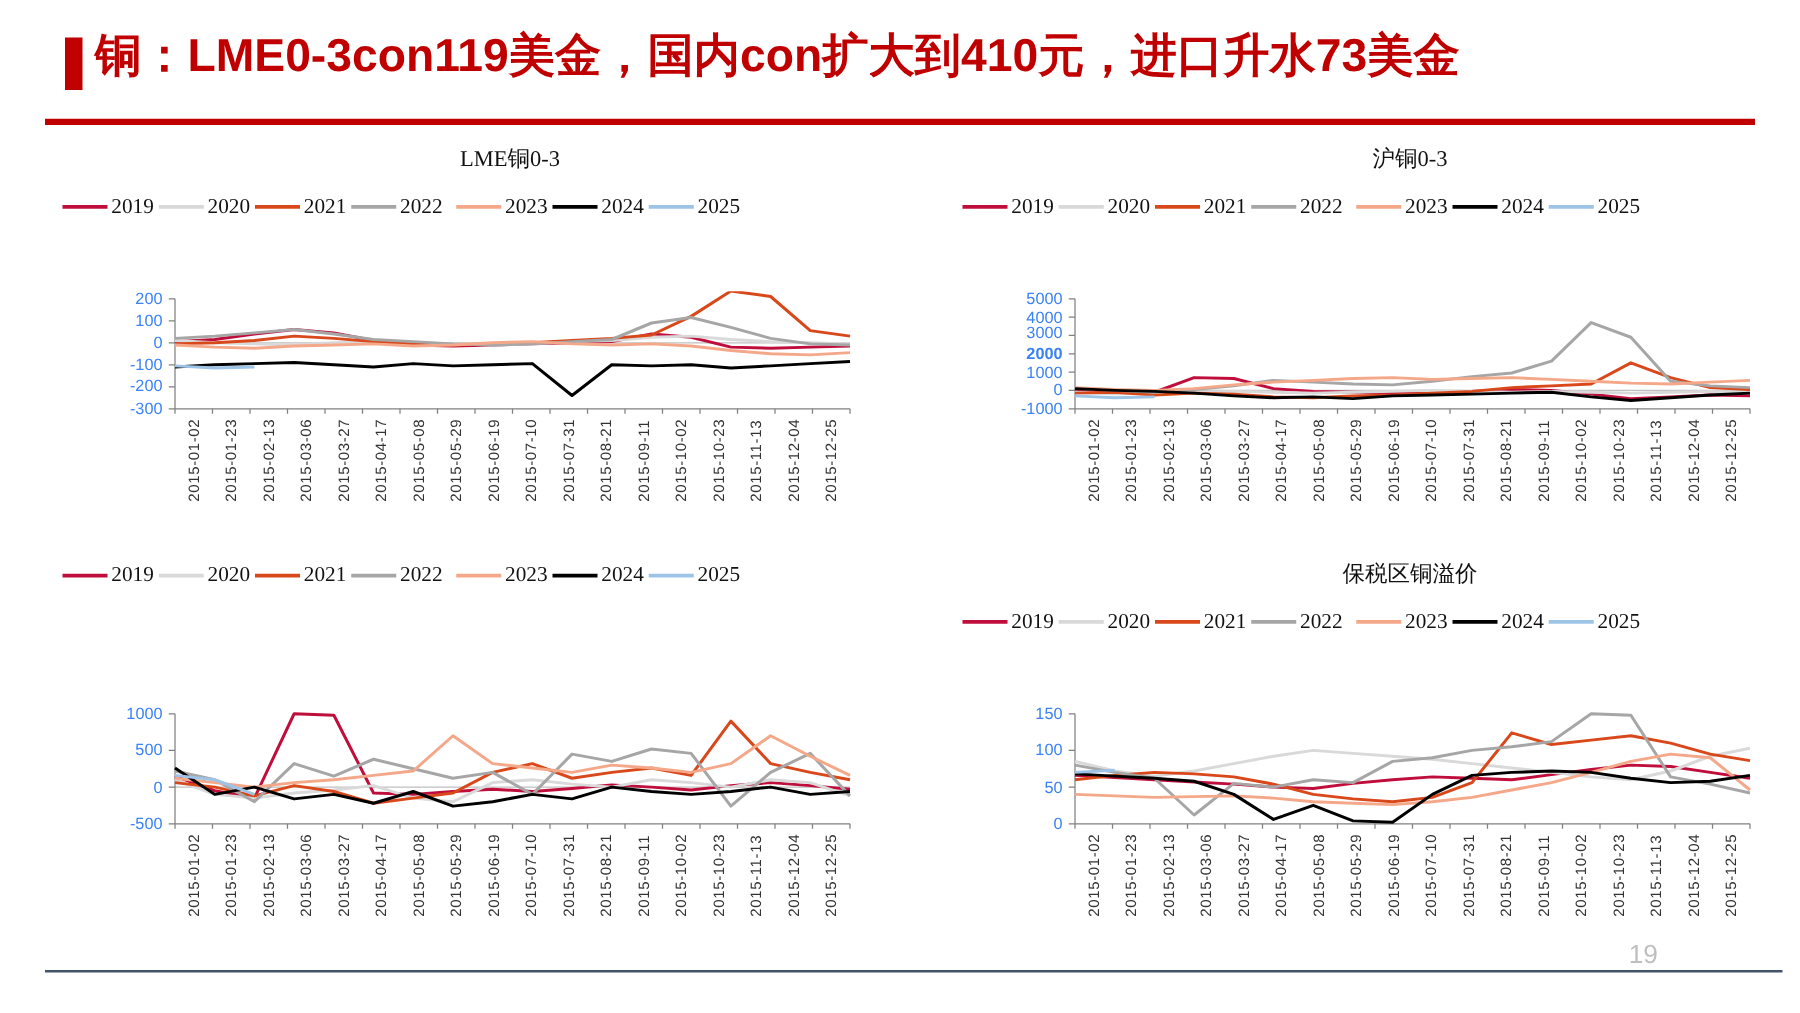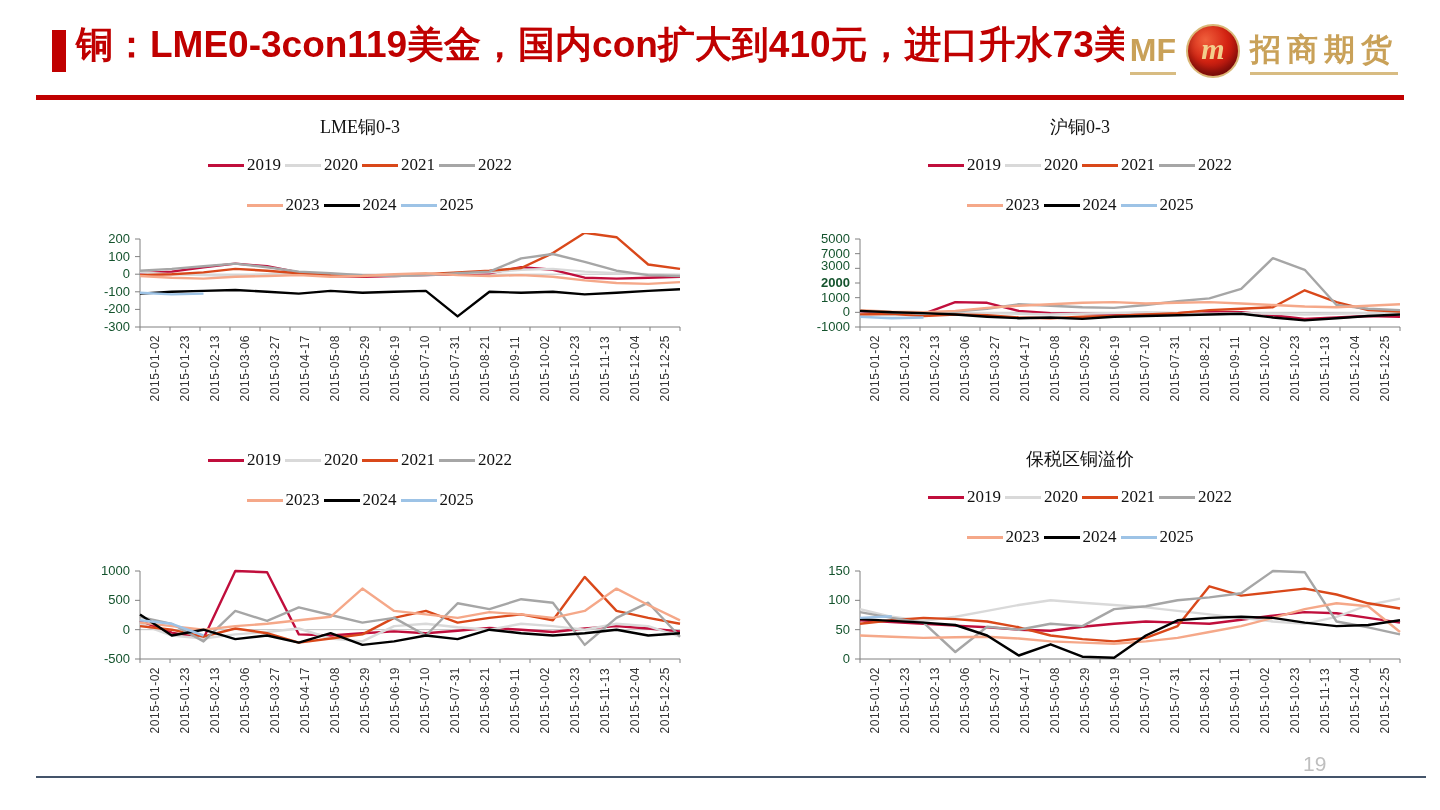--- a/index.html
+++ b/index.html
@@ -18,30 +18,30 @@
             box-shadow:inset 0 -6px 8px rgba(0,0,0,.35);}
   .monogram i{font-style:italic;font-weight:bold;font-family:"Liberation Serif",serif;
               font-size:30px;color:#F2CE8C;line-height:1;transform:translateY(-2px);}
   .brand-text{font-size:31px;font-weight:bold;color:#C9A158;font-family:"Liberation Serif",serif;
               letter-spacing:6px;border-bottom:3px solid #D8BC82;line-height:44px;}
   .red-rule{position:absolute;left:36px;top:95px;width:1368px;height:5px;background:#C00000;}
 
   
   .charts{position:absolute;left:0;top:102px;display:grid;
           grid-template-columns:720px 720px;grid-template-rows:332px 332px;}
-  .chart{position:relative;width:720px;height:332px;}
+  .chart{position:relative;width:720px;height:332px;padding-left:48px;}
   .c-title{margin-top:13px;text-align:center;font-family:"Liberation Serif",serif;
            font-size:18px;color:#111;}
-  .legend{margin-top:16px;display:flex;flex-direction:column;align-items:center;gap:20px;}
+  .legend{margin-top:16px;display:flex;flex-direction:row;align-items:center;gap:7px;}
   .legend-row{display:flex;}
   .legend-item{display:flex;align-items:center;margin:0 2px;
                font-family:"Liberation Serif",serif;font-size:17px;color:#111;}
   .swatch{display:inline-block;width:36px;height:3px;margin-right:3px;}
   .ycol{position:absolute;left:0;top:137px;width:134px;height:88px;}
-  .ylab{position:absolute;right:4px;font-size:13px;color:#14532d;}
+  .ylab{position:absolute;right:4px;font-size:13px;color:#3b82f6;}
   .plot-area{position:absolute;left:140px;top:137px;width:540px;height:88px;}
   .plot-area svg{position:absolute;left:-8px;top:-6px;display:block;}
   .xrow{position:absolute;left:140px;top:233px;width:540px;display:flex;}
   .xcell{flex:1;display:flex;justify-content:center;}
   .xlab{writing-mode:vertical-rl;transform:rotate(180deg);font-size:12px;color:#333;
         letter-spacing:.5px;white-space:nowrap;}
 
   
   .footer-rule{position:absolute;left:36px;top:776px;width:1390px;height:2px;background:#44546A;}
   .source-note{position:absolute;left:40px;top:781px;font-family:"Liberation Serif",serif;
@@ -49,27 +49,20 @@
   .page-num{position:absolute;left:1303px;top:752px;font-size:21px;color:#BFBFBF;}
 </style>
 </head>
 <body>
 
 <div class="slide">
 
   <span class="accent-bar"></span>
   <h1 class="page-title">铜：LME0-3con119美金，国内con扩大到410元，进口升水73美金</h1>
 
-  <div class="logo-group">
-    <span class="mf-text">MF</span>
-    <span class="monogram">
-        <i>m</i>
-      </span>
-    <span class="brand-text">招商期货</span>
-  </div>
 
   <div class="red-rule"></div>
 
   <main class="charts">
     <section class="chart">
         <div class="c-title">LME铜0-3</div>
         <div class="legend">
           <div class="legend-row">
             <span class="legend-item">
               <span class="swatch" style="background: rgb(192, 14, 60);"></span>
@@ -238,21 +231,21 @@
               <span class="legend-label">2024</span>
             </span>
             <span class="legend-item">
               <span class="swatch" style="background: rgb(157, 195, 230);"></span>
               <span class="legend-label">2025</span>
             </span>
           </div>
         </div>
         <div class="ycol">
           <div class="ylab" style="top: -8px;">5000</div>
-          <div class="ylab" style="top: 6.66667px;">7000</div>
+          <div class="ylab" style="top: 6.66667px;">4000</div>
           <div class="ylab" style="top: 19px;">3000</div>
           <div class="ylab" style="top: 36px; font-weight: bold;">2000</div>
           <div class="ylab" style="top: 50.6667px;">1000</div>
           <div class="ylab" style="top: 65.3333px;">0</div>
           <div class="ylab" style="top: 80px; margin-left: 40px;">-1000</div>
         </div>
         <div class="plot-area">
           <svg viewBox="-8 -6 556 104" width="556" height="104">
             <line x1="0" y1="73.33333333333334" x2="540" y2="73.33333333333334" stroke="#BFBFBF" stroke-width="1"></line>
             <line x1="0" y1="0" x2="0" y2="88" stroke="#808080" stroke-width="1"></line>

